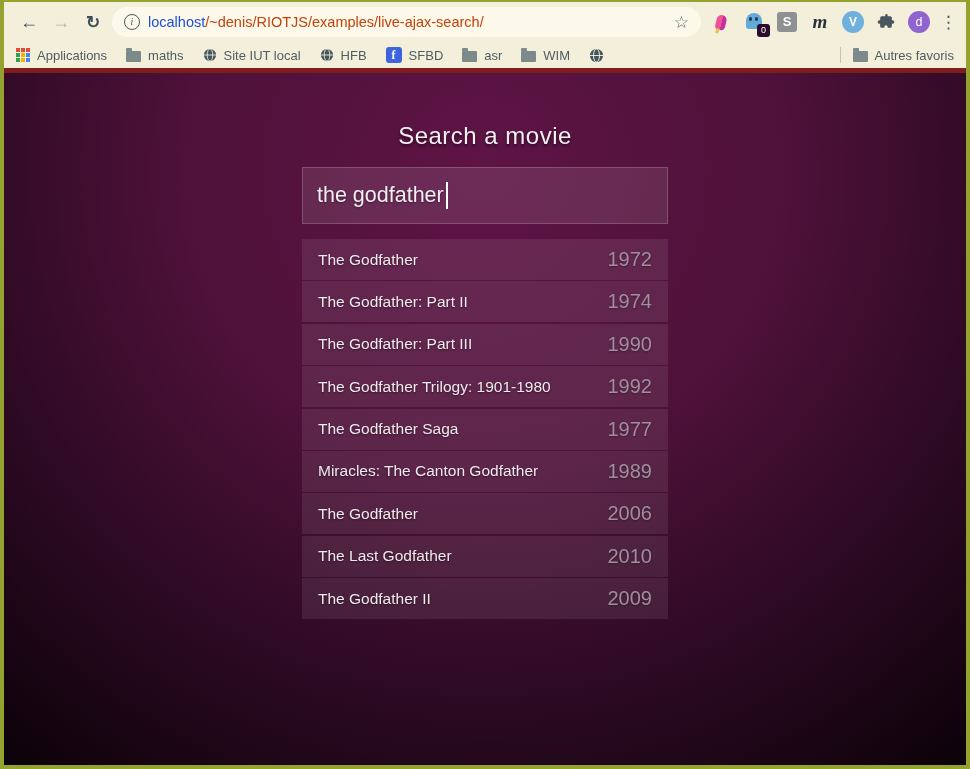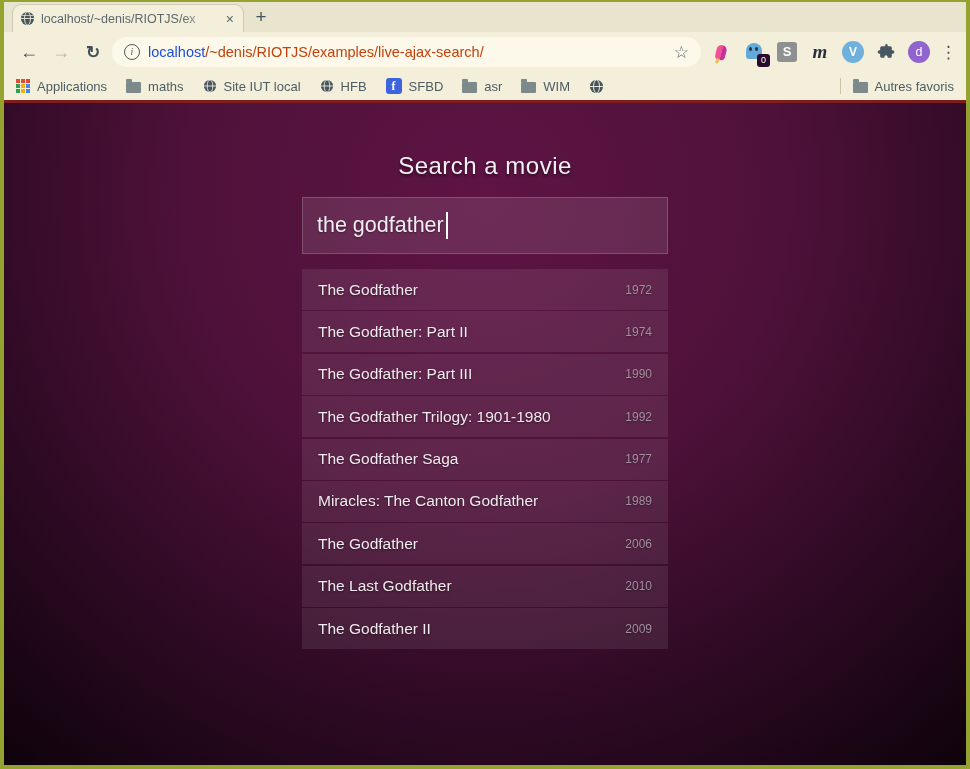--- a/index.html
+++ b/index.html
@@ -50,21 +50,21 @@
   .letter-m { font-size:19px; font-weight:bold; font-style:italic; color:#28323a; font-family:"Liberation Serif", serif; }
   .circle-v { width:22px; height:22px; border-radius:50%; background:#6fb0dc; color:#fff; font-weight:bold;
               font-size:12px; line-height:22px; text-align:center; }
   .avatar { width:22px; height:22px; border-radius:50%; background:#9063cf; color:#fff;
             font-size:12.5px; line-height:22px; text-align:center; }
   .kebab { font-size:17px; color:#47565f; width:14px; text-align:center; }
   .puzzle-svg { fill:#47565f; }
 
   
   .bookmarks { height:31px; background:#f3efdb; display:flex; align-items:center; padding:0 12px; gap:19px;
-               flex:0 0 auto; border-bottom:3px solid #7f1d1d; }
+               flex:0 0 auto; border-bottom:5px solid #7f1d1d; }
   .bm { display:flex; align-items:center; gap:7px; font-size:13px; color:#4e5d62; white-space:nowrap; }
   .appsgrid { width:14px; height:14px; display:grid; grid-template-columns:repeat(3,4px); grid-template-rows:repeat(3,4px); gap:1px; }
   .appsgrid span { width:4px; height:4px; }
   .appsgrid span:nth-child(1),.appsgrid span:nth-child(2),.appsgrid span:nth-child(3){ background:#e14b38; }
   .appsgrid span:nth-child(4),.appsgrid span:nth-child(7){ background:#2f9e4f; }
   .appsgrid span:nth-child(5),.appsgrid span:nth-child(8){ background:#f0b400; }
   .appsgrid span:nth-child(6),.appsgrid span:nth-child(9){ background:#4285f4; }
   .folder { width:15px; height:11px; background:#7c8a8c; border-radius:1px; position:relative; margin-top:2px; }
   .folder:before { content:""; position:absolute; top:-3px; left:0; width:6px; height:3px; background:#7c8a8c; border-radius:1px 1px 0 0; }
   .fb { width:16px; height:16px; background:#3e63de; border-radius:3px; color:#fff; font-weight:bold;
@@ -79,43 +79,30 @@
   .page-title { font-size:24px; font-weight:400; color:#f3eef2; text-align:center;
                 text-shadow:0 2px 3px rgba(0,0,0,0.55); margin-bottom:17px; letter-spacing:0.5px; }
   .search-input { height:57px; background:rgba(255,255,255,0.10); border:1px solid rgba(255,255,255,0.18);
                   display:flex; align-items:center; padding:0 14px; margin-bottom:15px; cursor:text; }
   .search-text { font-size:21.5px; color:#f2edf1; text-shadow:0 1px 2px rgba(0,0,0,0.4); }
   .caret { width:2px; height:27px; background:#ffffff; margin-left:2px; }
   .results { list-style:none; }
   .result-row { height:41px; margin-bottom:1.4px; background:rgba(255,255,255,0.085);
                 display:flex; align-items:center; justify-content:space-between; padding:0 16px; cursor:pointer; }
   .result-title { font-size:15.5px; color:#f0eaee; text-shadow:0 1px 2px rgba(0,0,0,0.45); }
-  .result-year { font-size:12px; color:#a08f9c; text-shadow:0 1px 2px rgba(0,0,0,0.35); }
+  .result-year { font-size:20px; color:#a08f9c; text-shadow:0 1px 2px rgba(0,0,0,0.35); }
 
   .globe-svg { display:block; }
 </style>
 </head>
 <body>
 
 <div class="frame">
   <div class="window">
 
-    <div class="tabstrip">
-      <div class="tab">
-        <svg class="globe-svg" width="15" height="15" viewBox="0 0 16 16">
-          <circle cx="8" cy="8" r="7" fill="#46565f"></circle>
-          <ellipse cx="8" cy="8" rx="3.2" ry="7" fill="none" stroke="#e8e4ce" stroke-width="1"></ellipse>
-          <line x1="1" y1="8" x2="15" y2="8" stroke="#e8e4ce" stroke-width="1"></line>
-          <line x1="2" y1="4.8" x2="14" y2="4.8" stroke="#e8e4ce" stroke-width="0.8"></line>
-        </svg>
-        <span class="tab-title">localhost/~denis/RIOTJS/ex</span>
-        <span class="tab-close">×</span>
-      </div>
-      <div class="newtab">+</div>
-    </div>
 
     <div class="toolbar">
       <div class="navbtn">←</div>
       <div class="navbtn disabled">→</div>
       <div class="navbtn reload">↻</div>
 
       <div class="addressbar">
         <div class="info-icon">i</div>
         <div class="url">
           <span class="host">localhost</span><span class="path">/~denis/RIOTJS/examples/live-ajax-search/</span>

